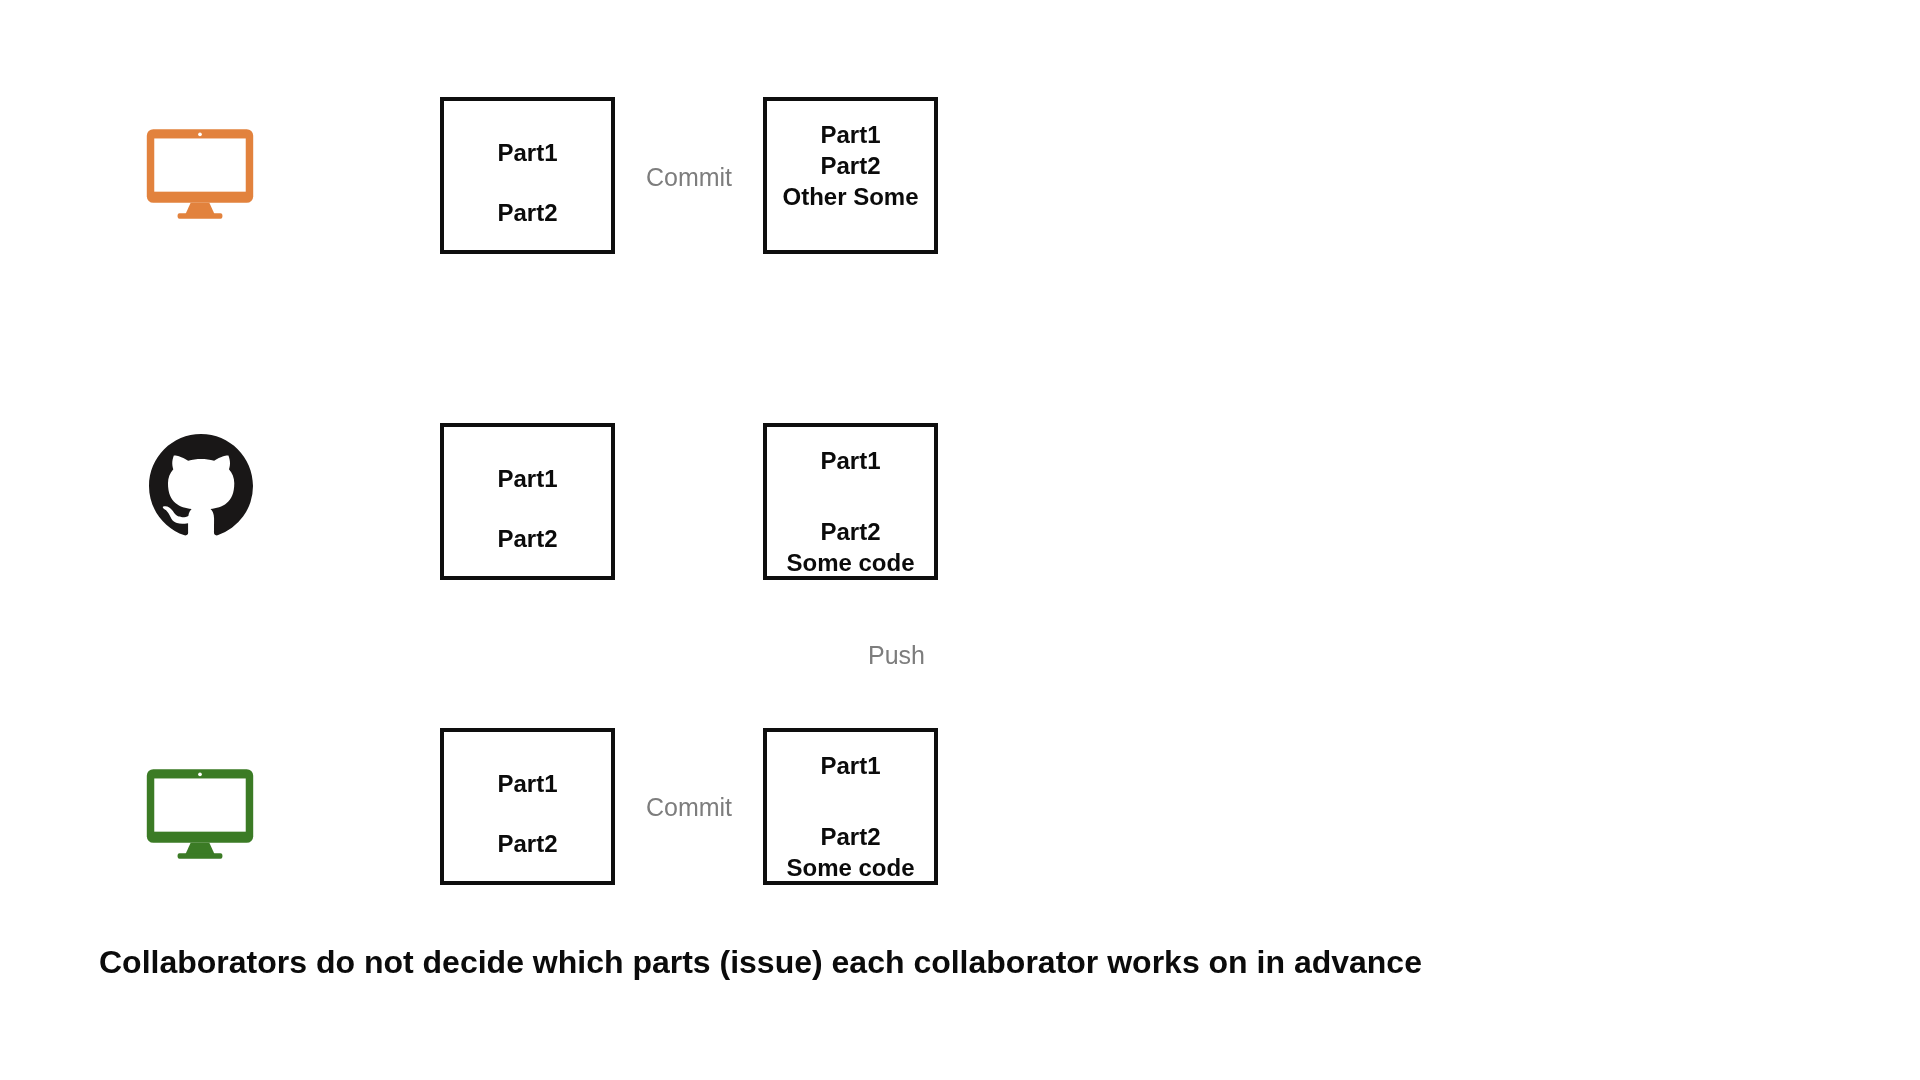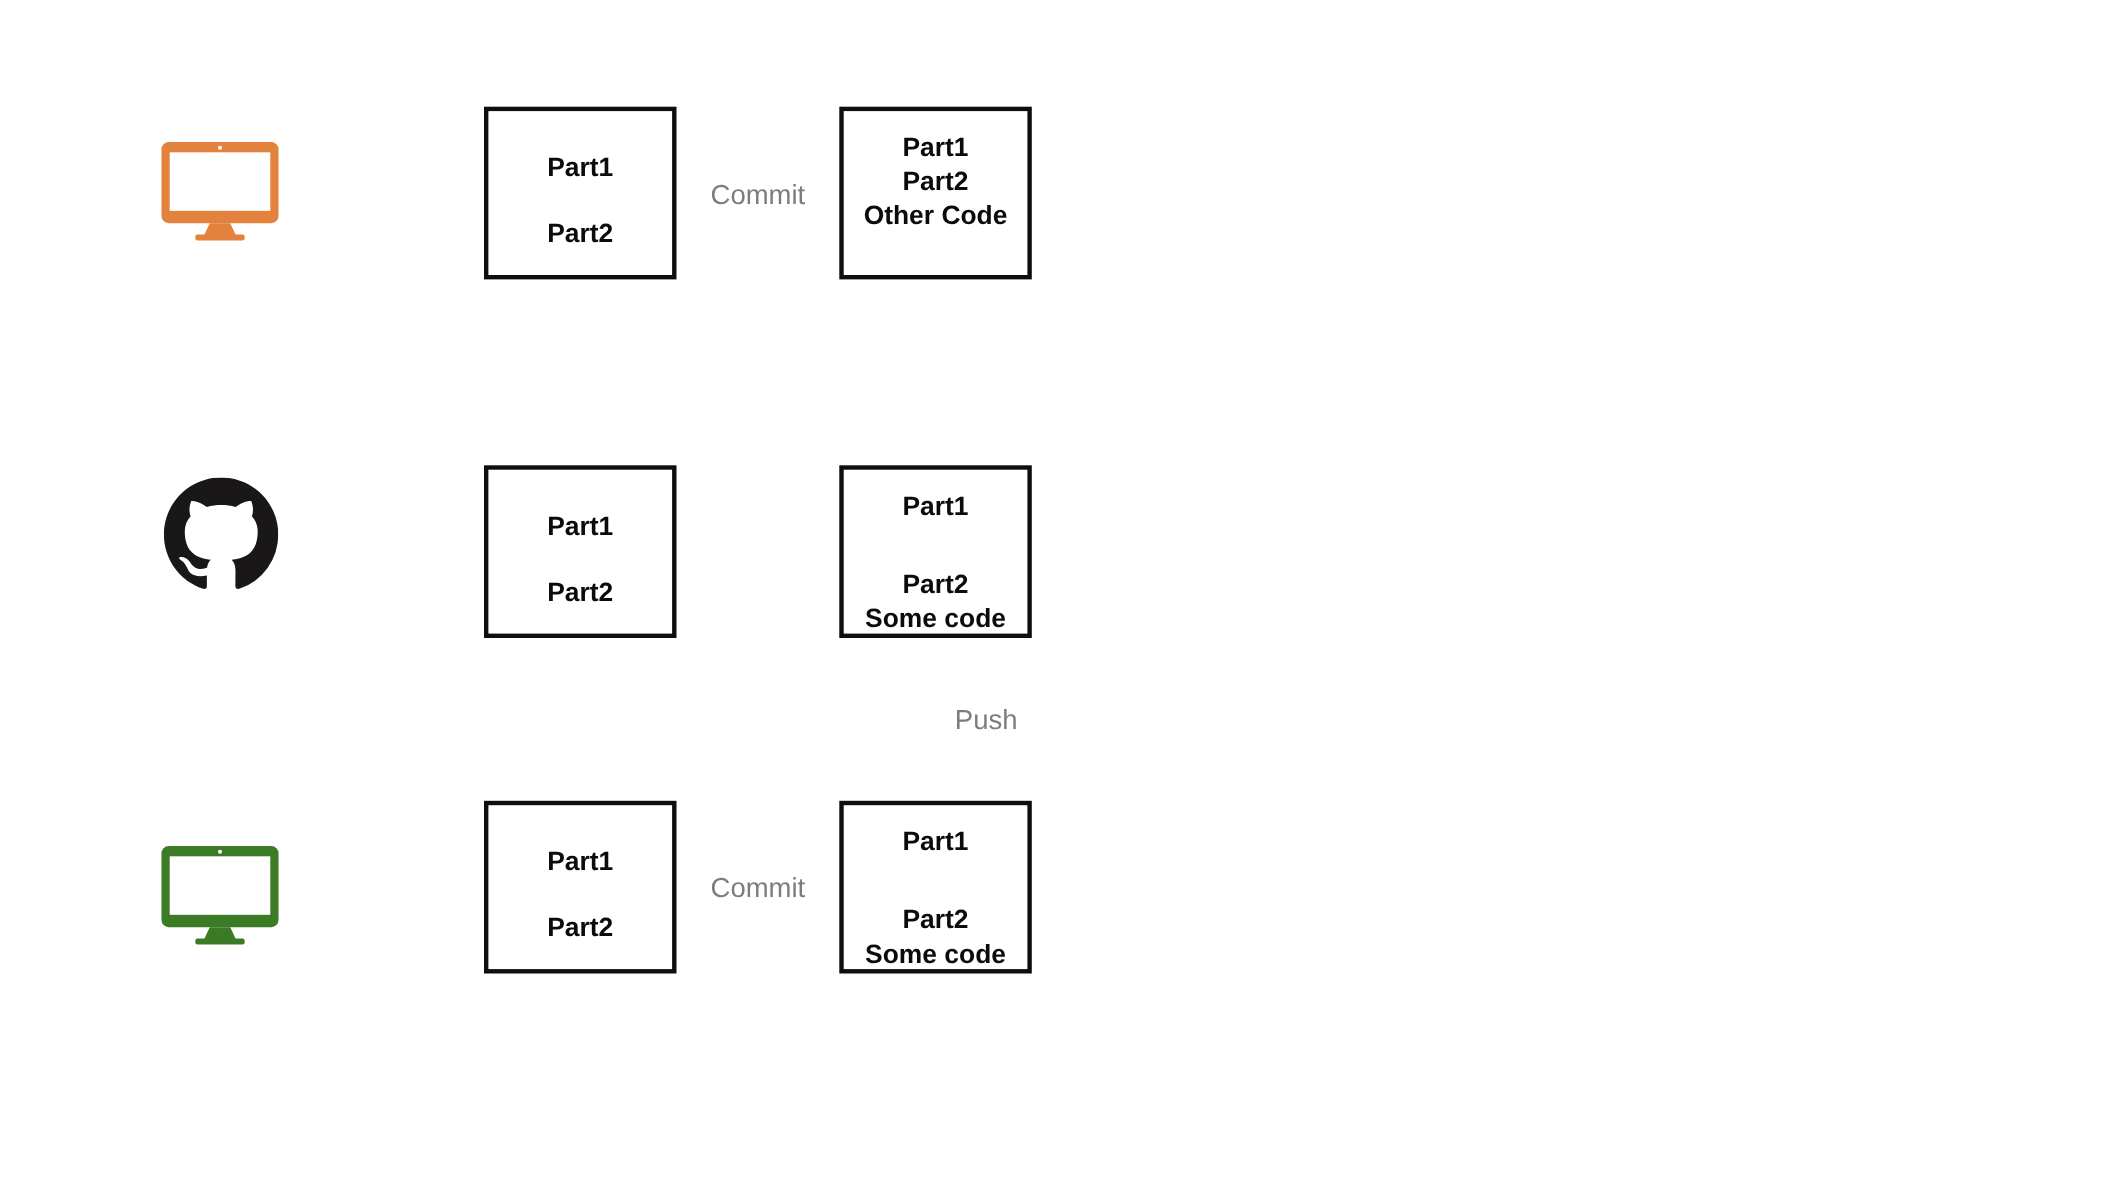--- a/index.html
+++ b/index.html
@@ -96,21 +96,21 @@
   <div class="box box-left row-0 pad-36">
     <div>Part1</div>
     <div class="mt-29">Part2</div>
   </div>
 
   <div class="action-label commit-top">Commit</div>
 
   <div class="box box-right row-0 pad-18">
     <div>Part1</div>
     <div>Part2</div>
-    <div>Other Code</div>
+    <div>Other Some</div>
   </div>
 
   <div class="icon-wrap icon-github">
     <svg width="104" height="104" viewBox="0 0 16 16" xmlns="http://www.w3.org/2000/svg">
       <path d="M8 0C3.58 0 0 3.58 0 8c0 3.54 2.29 6.53 5.47 7.59.4.07.55-.17.55-.38 0-.19-.01-.82-.01-1.49-2.01.37-2.53-.49-2.69-.94-.09-.23-.48-.94-.82-1.13-.28-.15-.68-.52-.01-.53.63-.01 1.08.58 1.23.82.72 1.21 1.87.87 2.33.66.07-.52.28-.87.51-1.07-1.78-.2-3.64-.89-3.64-3.95 0-.87.31-1.59.82-2.15-.08-.2-.36-1.02.08-2.12 0 0 .67-.21 2.2.82.64-.18 1.32-.27 2-.27s1.36.09 2 .27c1.53-1.04 2.2-.82 2.2-.82.44 1.1.16 1.92.08 2.12.51.56.82 1.27.82 2.15 0 3.07-1.87 3.75-3.65 3.95.29.25.54.73.54 1.48 0 1.07-.01 1.93-.01 2.2 0 .21.15.46.55.38A8.01 8.01 0 0 0 16 8c0-4.42-3.58-8-8-8z" fill="#191717"></path>
     </svg>
   </div>
 
   <div class="box box-left row-1 pad-36">
     <div>Part1</div>
@@ -143,14 +143,15 @@
   </div>
 
   <div class="action-label commit-bottom">Commit</div>
 
   <div class="box box-right row-2 pad-18">
     <div>Part1</div>
     <div class="mt-40">Part2</div>
     <div>Some code</div>
   </div>
 
+  <div class="caption">Collaborators do not decide which parts (issue) each collaborator works on in advance</div>
 
 </div>
 
 </body></html>

